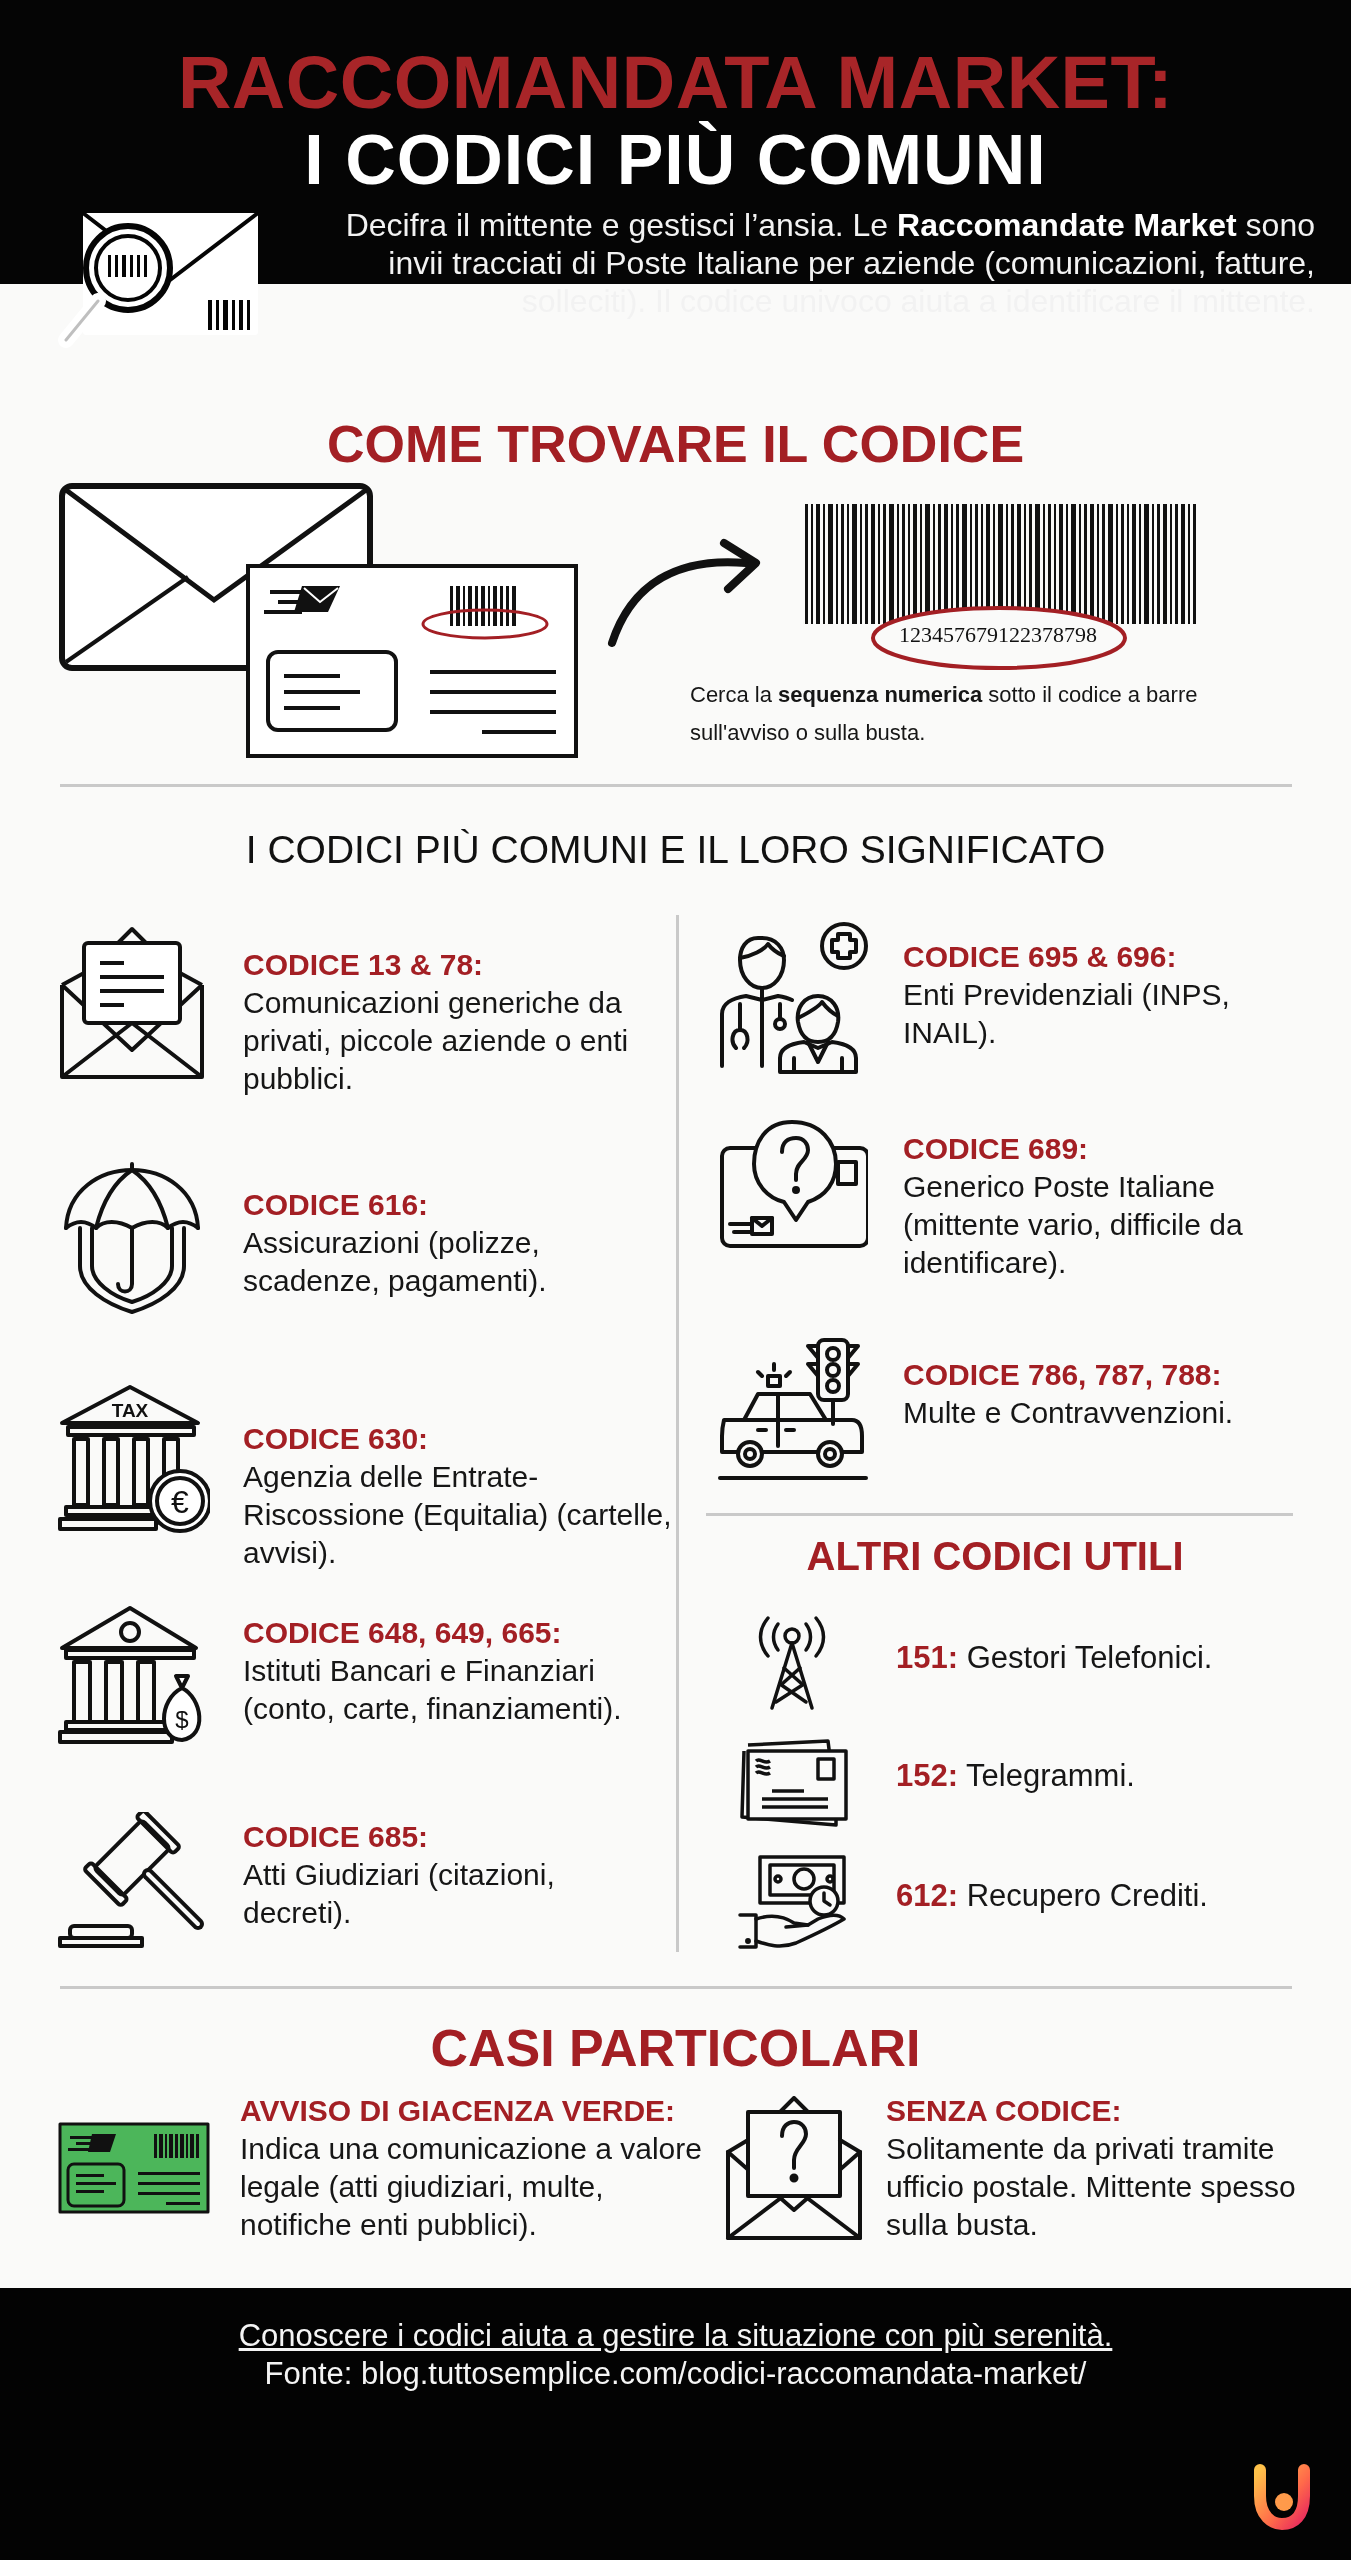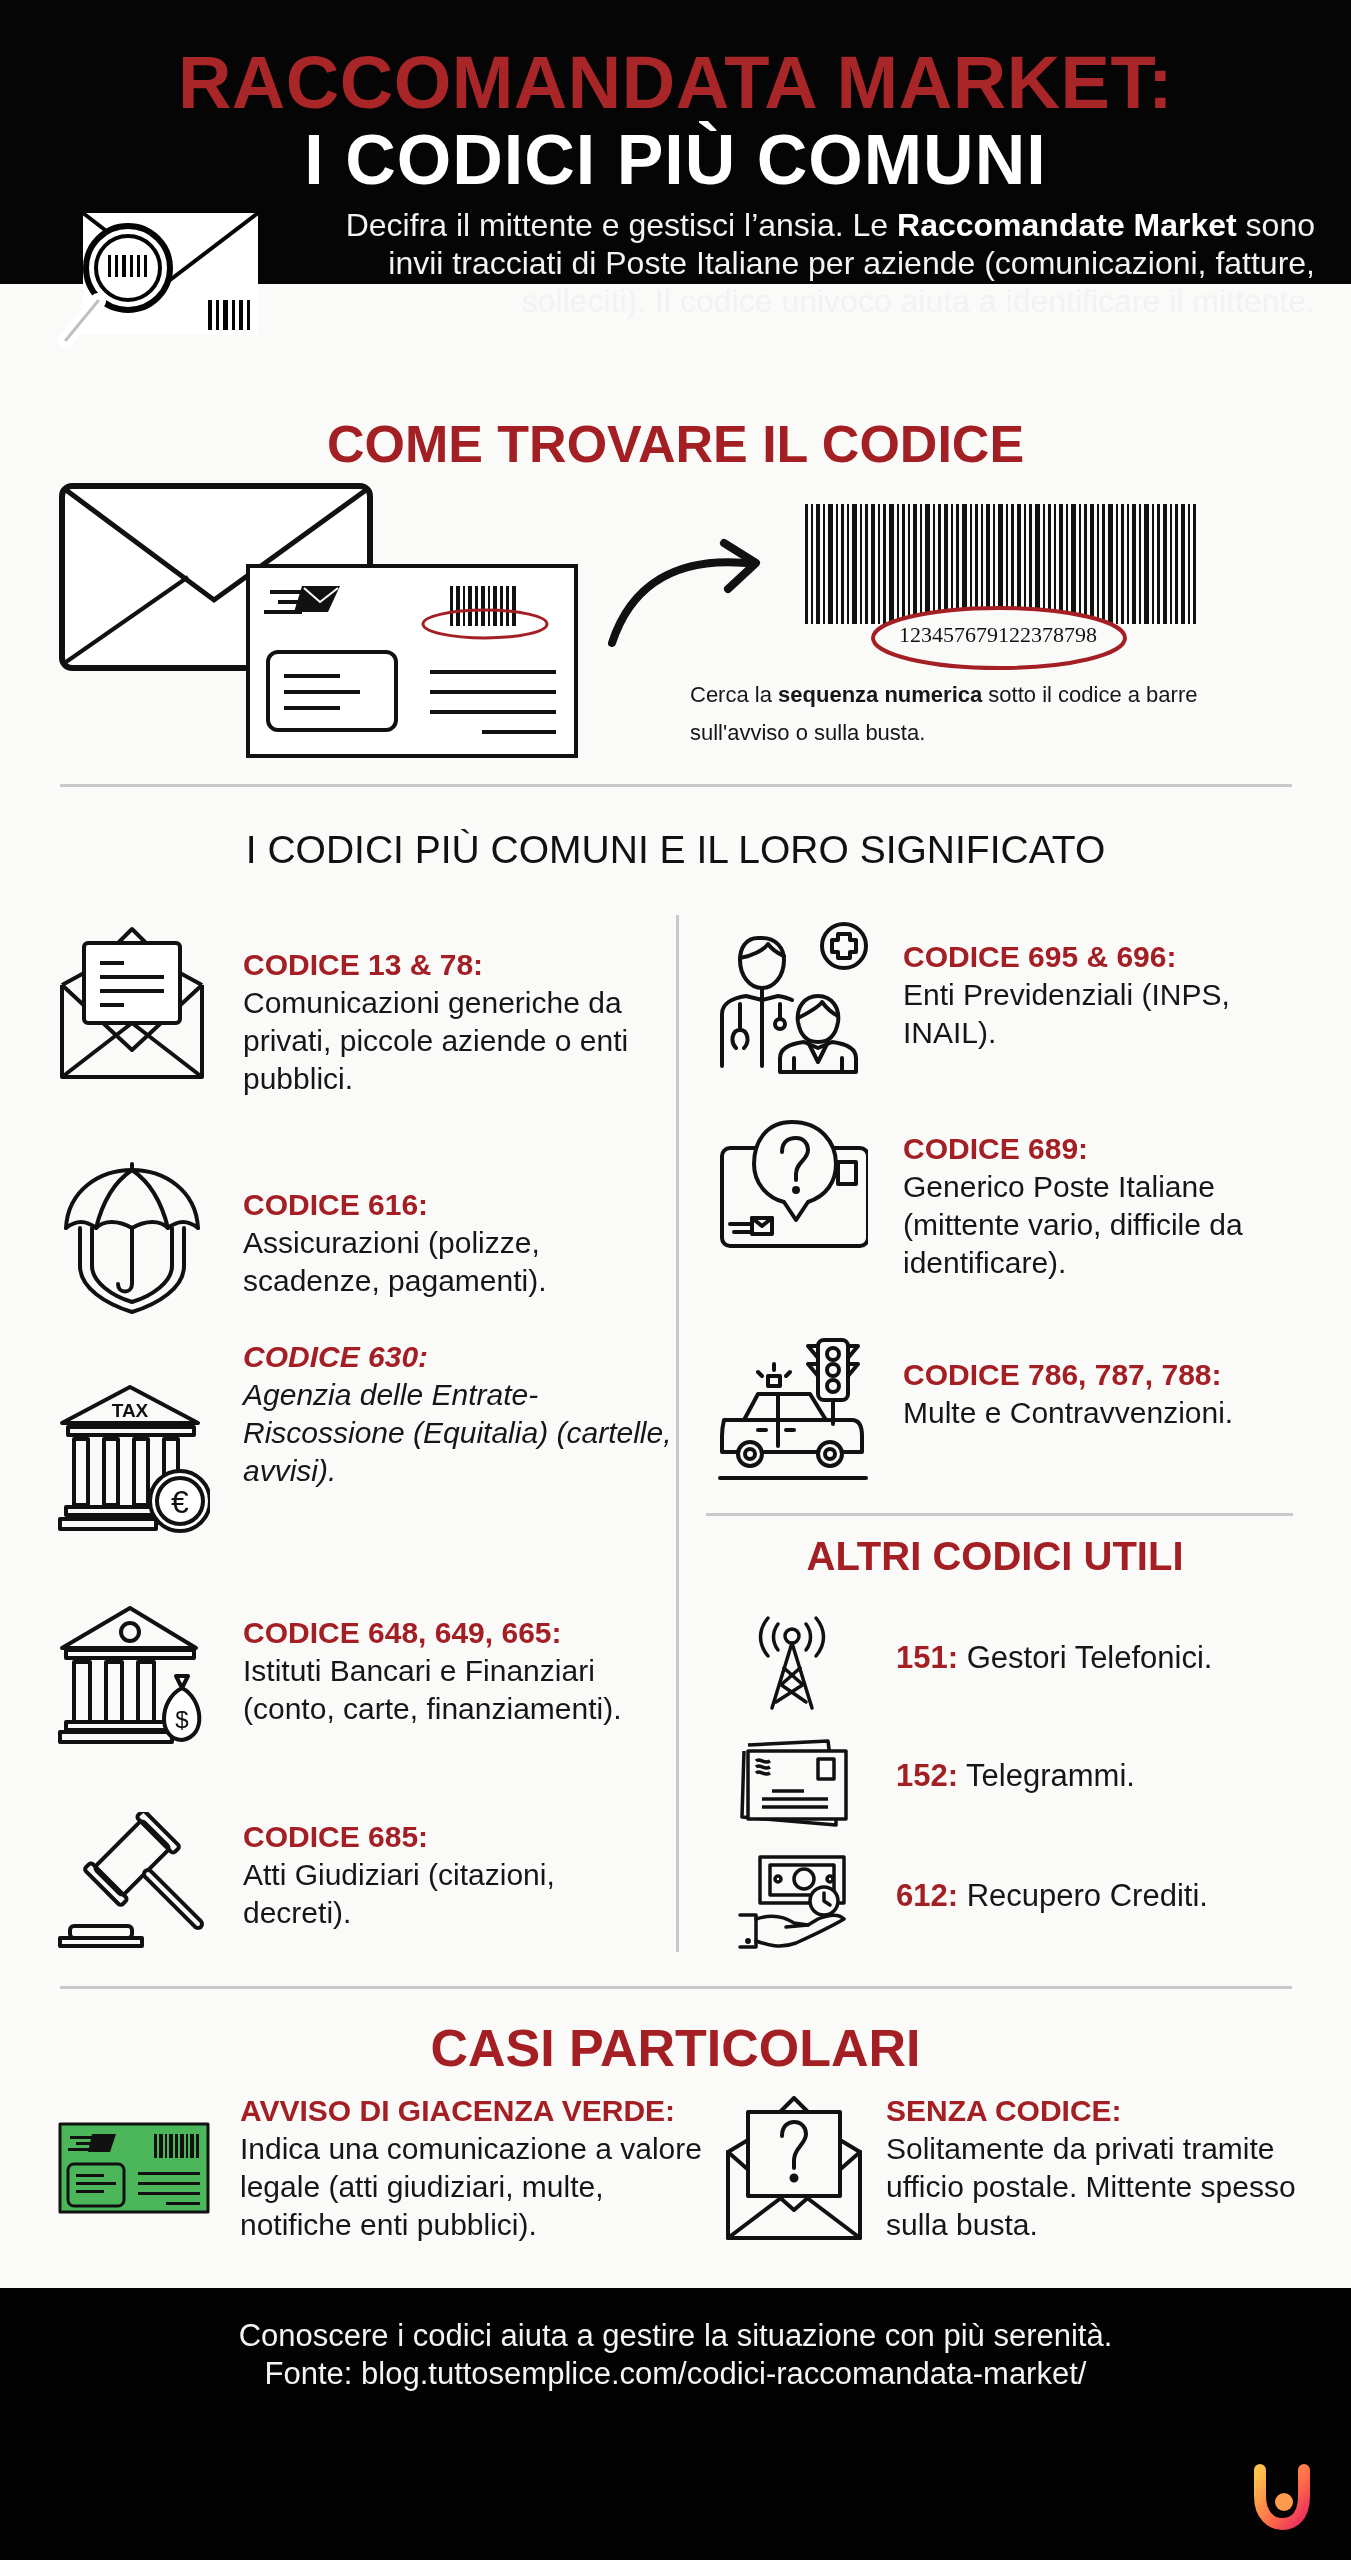--- a/index.html
+++ b/index.html
@@ -260,21 +260,21 @@
       <rect x="46" y="56" width="14" height="66"></rect>
       <rect x="76" y="56" width="14" height="66"></rect>
       <rect x="106" y="56" width="14" height="66"></rect>
     <rect x="8" y="124" width="100" height="8"></rect>
       <rect x="2" y="136" width="96" height="10"></rect>
     <circle cx="122" cy="118" r="30" fill="#fff"></circle>
       <circle cx="122" cy="118" r="23"></circle>
     <text x="122" y="130" text-anchor="middle" font-family="Liberation Sans, sans-serif" font-size="32" fill="#111" stroke="none">€</text>
   </svg>
 </div>
-<div class="code" style="left:243px;top:1338px;width:430px;font-style:italic;">
+<div class="code" style="left:243px;top:1420px;width:430px;">
   <span class="lbl">CODICE 630:</span>
   <span class="desc">Agenzia delle Entrate-Riscossione (Equitalia) (cartelle, avvisi).</span>
 </div>
 
 <div class="icon" style="left:58px;top:1604px;width:152px;height:142px;">
   <svg viewBox="0 0 152 142" fill="none" stroke="#111" stroke-width="4" stroke-linejoin="round">
     <path d="M4,44 L72,4 L138,44 Z"></path>
     <circle cx="72" cy="28" r="9"></circle>
     <rect x="8" y="46" width="128" height="8"></rect>
     <rect x="16" y="58" width="16" height="60"></rect>
@@ -484,21 +484,21 @@
     <path d="M58,40 C58,30 64,26 70,26 C78,26 82,32 82,38 C82,48 70,52 70,64 L70,72"></path>
     <circle cx="70" cy="82" r="2.5" fill="#111"></circle>
   </svg>
 </div>
 <div class="case" style="left:886px;top:2092px;width:440px;">
   <span class="lbl">SENZA CODICE:</span>
   <span class="desc">Solitamente da privati tramite ufficio postale. Mittente spesso sulla busta.</span>
 </div>
 
 <div class="footer"></div>
-<div class="footer-line" style="top:2318px;">Conoscere i codici aiuta a gestire la situazione con più serenità.</div>
+<div class="footer-line" style="top:2318px;text-decoration:underline;">Conoscere i codici aiuta a gestire la situazione con più serenità.</div>
 <div class="footer-line" style="top:2356px;">Fonte: blog.tuttosemplice.com/codici-raccomandata-market/</div>
 <div class="logo">
   <svg viewBox="0 0 64 70">
     <defs>
       <linearGradient id="lg" x1="0" y1="0" x2="1" y2="1">
         <stop offset="0" stop-color="#ffc24a"></stop>
         <stop offset="0.6" stop-color="#ff6a4a"></stop>
         <stop offset="1" stop-color="#e8285e"></stop>
       </linearGradient>
     </defs>

